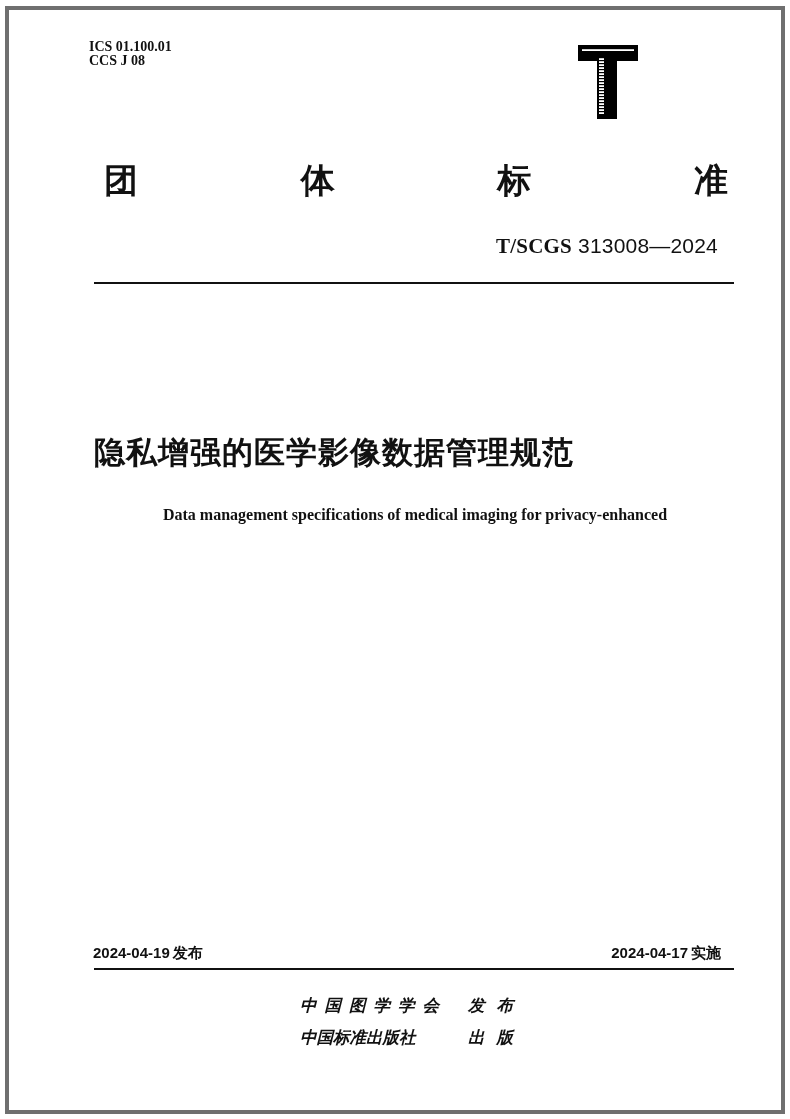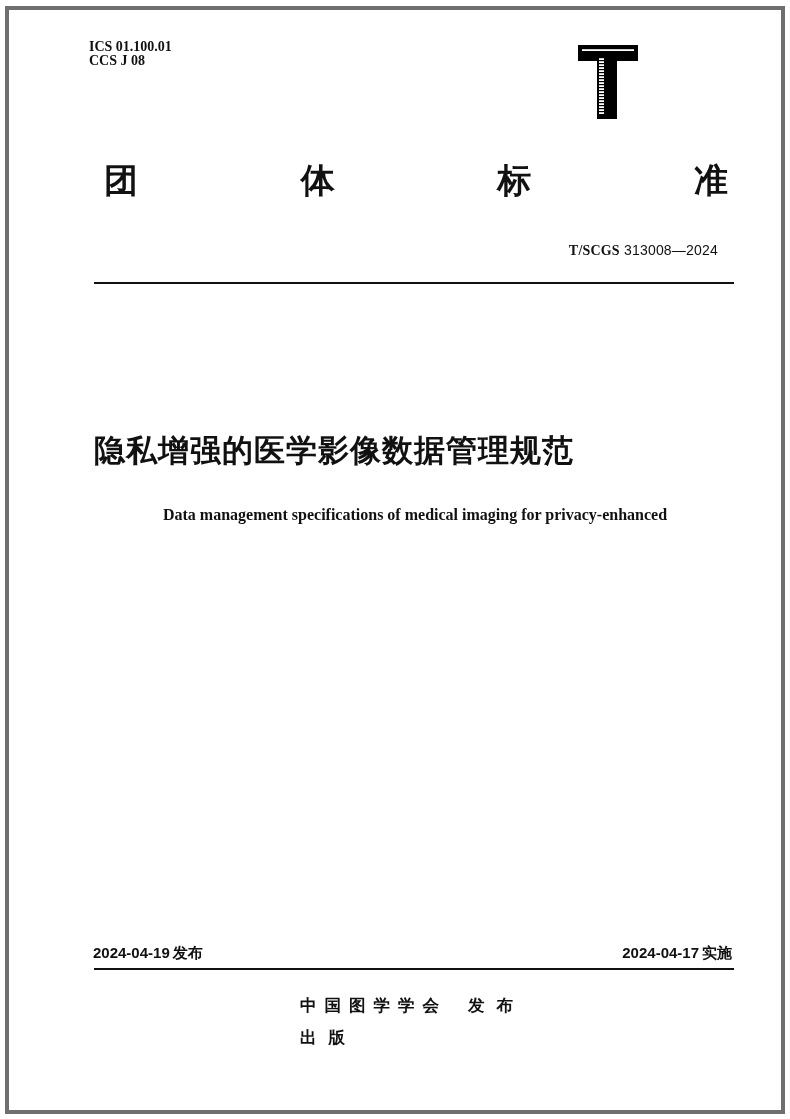--- a/index.html
+++ b/index.html
@@ -49,23 +49,23 @@
       display: flex;
       justify-content: space-between;
       font-family: "DejaVu Sans", sans-serif;
       font-weight: bold;
       font-size: 34px;
       line-height: 40px;
     }
     .std-number {
       position: absolute;
       right: 72px;
-      top: 242px;
+      top: 234px;
       font-family: "Liberation Sans", sans-serif;
-      font-size: 14px;
+      font-size: 21px;
       font-weight: normal;
       letter-spacing: 0.2px;
     }
     .std-number .prefix {
       font-family: "Liberation Serif", serif;
       font-weight: bold;
     }
     .rule {
       position: absolute;
       left: 94px;
@@ -74,21 +74,21 @@
       background: #111;
     }
     .rule.top { top: 282px; }
     .rule.bottom { top: 968px; }
     .title-cn {
       position: absolute;
       left: 0;
       width: 668px;
       top: 433px;
       text-align: center;
-      font-family: Liberation Mono, monospace;
+      font-family: Liberation Sans, sans-serif;
       font-size: 31px;
       font-weight: bold;
       letter-spacing: 1px;
       line-height: 40px;
     }
     .title-en {
       position: absolute;
       left: 0;
       width: 830px;
       top: 505px;
@@ -100,30 +100,31 @@
     }
     .date-left, .date-right {
       position: absolute;
       top: 943px;
       font-family: "Liberation Sans", sans-serif;
       font-size: 15px;
       font-weight: bold;
       line-height: 20px;
     }
     .date-left { left: 93px; }
-    .date-right { right: 58px; }
+    .date-right { right: 69px; }
     .date-left .cn, .date-right .cn { font-family: "DejaVu Sans", sans-serif; margin-left: 3px; }
     .publisher-block {
       position: absolute;
       left: 300px;
       top: 990px;
       font-family: "DejaVu Sans", sans-serif;
       font-weight: bold;
       font-size: 16.5px;
       line-height: 32px;
+      font-style: italic;
     }
     .publisher-row {
       display: flex;
     }
     .publisher-name {
       width: 168px;
     }
     .publisher-name.spaced { letter-spacing: 8px; }
     .publisher-role { letter-spacing: 12px; }
   </style>
@@ -174,15 +175,16 @@
 </div>
 
 <div class="rule bottom"></div>
 
 <div class="publisher-block">
   <div class="publisher-row">
     <span class="publisher-name spaced">中国图学学会</span>
     <span class="publisher-role">发布</span>
   </div>
   <div class="publisher-row">
+    <span class="publisher-name">中国标准出版社</span>
     <span class="publisher-role">出版</span>
   </div>
 </div>
 
 </body></html>

